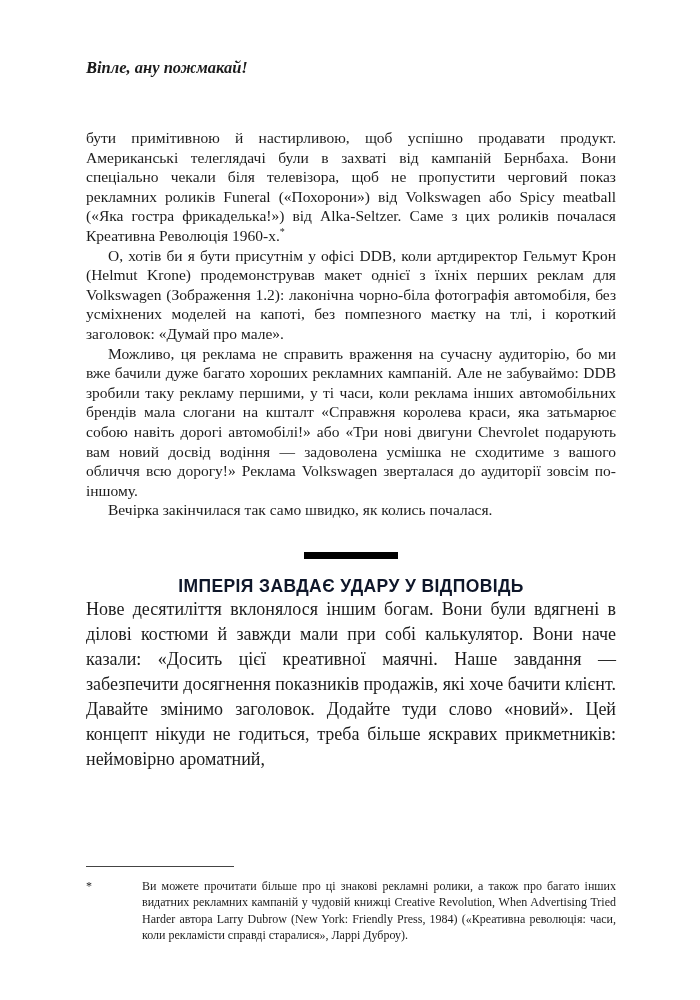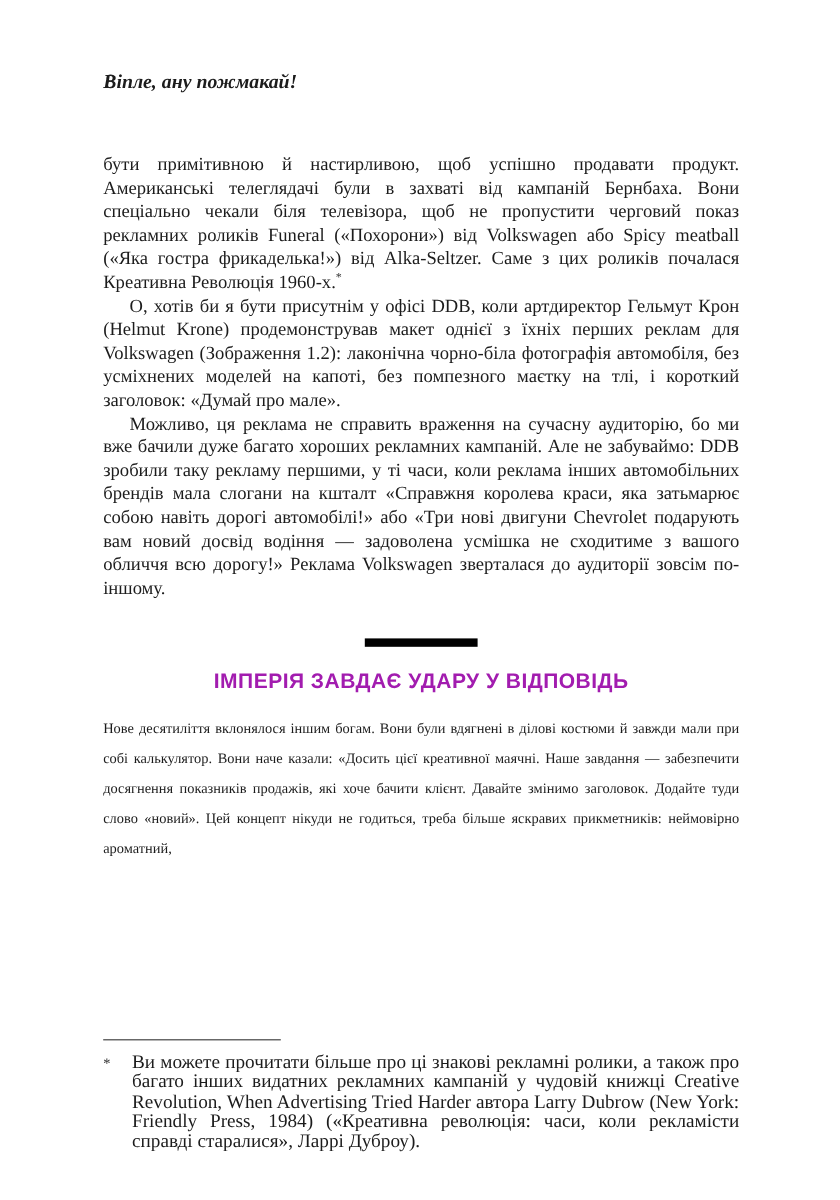--- a/index.html
+++ b/index.html
@@ -30,54 +30,54 @@
   p.indent { text-indent: 22px; }
   .section-heading-block { margin-top: 32px; text-align: center; }
   .heading-bar {
     display: inline-block; width: 94px; height: 7px;
     background: #000000; margin-bottom: 13px;
   }
   .section-heading {
     margin: 0;
     font-family: "Liberation Sans", "DejaVu Sans", sans-serif;
     font-weight: bold; font-size: 17.5px; letter-spacing: 0.4px;
-    color: #a21caf;
+    color: #0f172a;
   }
   .section-body {
-    margin-top: 17px;
-    font-size: 12px; line-height: 25px;
+    font-size: 18px; line-height: 25px;
     text-align: justify; hyphens: auto; -webkit-hyphens: auto;
   }
   .footnote {
     position: absolute; left: 86px; top: 866px; width: 530px;
   }
   .footnote-rule { width: 148px; height: 1px; background: #444444; margin-bottom: 11px; }
   .footnote-row { display: flex; }
   .footnote-marker { flex: 0 0 24px; font-size: 12px; line-height: 16.4px; }
   .footnote-text {
-    flex: 1; font-size: 16px; line-height: 16.4px;
-    text-align: justify; hyphens: auto; -webkit-hyphens: auto;
+    flex: 1; font-size: 12px; line-height: 16.4px;
+    text-align: justify; hyphens: auto; margin-left: 32px; -webkit-hyphens: auto;
   }
   sup { font-size: 0.65em; line-height: 0; }
   .it { }
 </style>
 </head>
 <body>
 
 <div class="page">
 
   <div class="header">
     <span class="page-number">8</span>
     <span class="running-title">Віпле, ану пожмакай!</span>
   </div>
 
   <div class="body-text">
       <p><span>бути примітивною й настирливою, щоб успішно продавати продукт. Американські телеглядачі були в захваті від кампаній Бернбаха. Вони спеціально чекали біля телевізора, щоб не пропустити черговий показ рекламних роликів </span><span class="it">Funeral</span><span> («Похорони») від </span><span class="it">Volkswagen</span><span> або </span><span class="it">Spicy meatball</span><span> («Яка гостра фрикаделька!») від </span><span class="it">Alka-Seltzer</span><span>. Саме з цих роликів почалася Креативна Революція 1960-х.</span><sup>*</sup></p>
       <p class="indent"><span>О, хотів би я бути присутнім у офісі </span><span class="it">DDB</span><span>, коли артдиректор Гельмут Крон (Helmut Krone) продемонстрував макет однієї з їхніх перших реклам для </span><span class="it">Volkswagen</span><span> (Зображення 1.2): лаконічна чорно-біла фотографія автомобіля, без усміхнених моделей на капоті, без помпезного маєтку на тлі, і короткий заголовок: «Думай про мале».</span></p>
       <p class="indent"><span>Можливо, ця реклама не справить враження на сучасну аудиторію, бо ми вже бачили дуже багато хороших рекламних кампаній. Але не забуваймо: </span><span class="it">DDB</span><span> зробили таку рекламу першими, у ті часи, коли реклама інших автомобільних брендів мала слогани на кшталт «Справжня королева краси, яка затьмарює собою навіть дорогі автомобілі!» або «Три нові двигуни </span><span class="it">Chevrolet</span><span> подарують вам новий досвід водіння — задоволена усмішка не сходитиме з вашого обличчя всю дорогу!» Реклама </span><span class="it">Volkswagen</span><span> зверталася до аудиторії зовсім по-іншому.</span></p>
+      <p class="indent"><span>Вечірка закінчилася так само швидко, як колись почалася.</span></p>
     </div>
 
   <div class="section-heading-block">
     <span class="heading-bar"></span>
     <h2 class="section-heading">ІМПЕРІЯ ЗАВДАЄ УДАРУ У ВІДПОВІДЬ</h2>
   </div>
 
   <div class="section-body">
       <p><span>Нове десятиліття вклонялося іншим богам. Вони були вдягнені в ділові костюми й завжди мали при собі калькулятор. Вони наче казали: «Досить цієї креативної маячні. Наше завдання — забезпечити досягнення показників продажів, які хоче бачити клієнт. Давайте змінимо заголовок. Додайте туди слово «новий». Цей концепт нікуди не годиться, треба більше яскравих прикметників: неймовірно ароматний,</span></p>
     </div>

